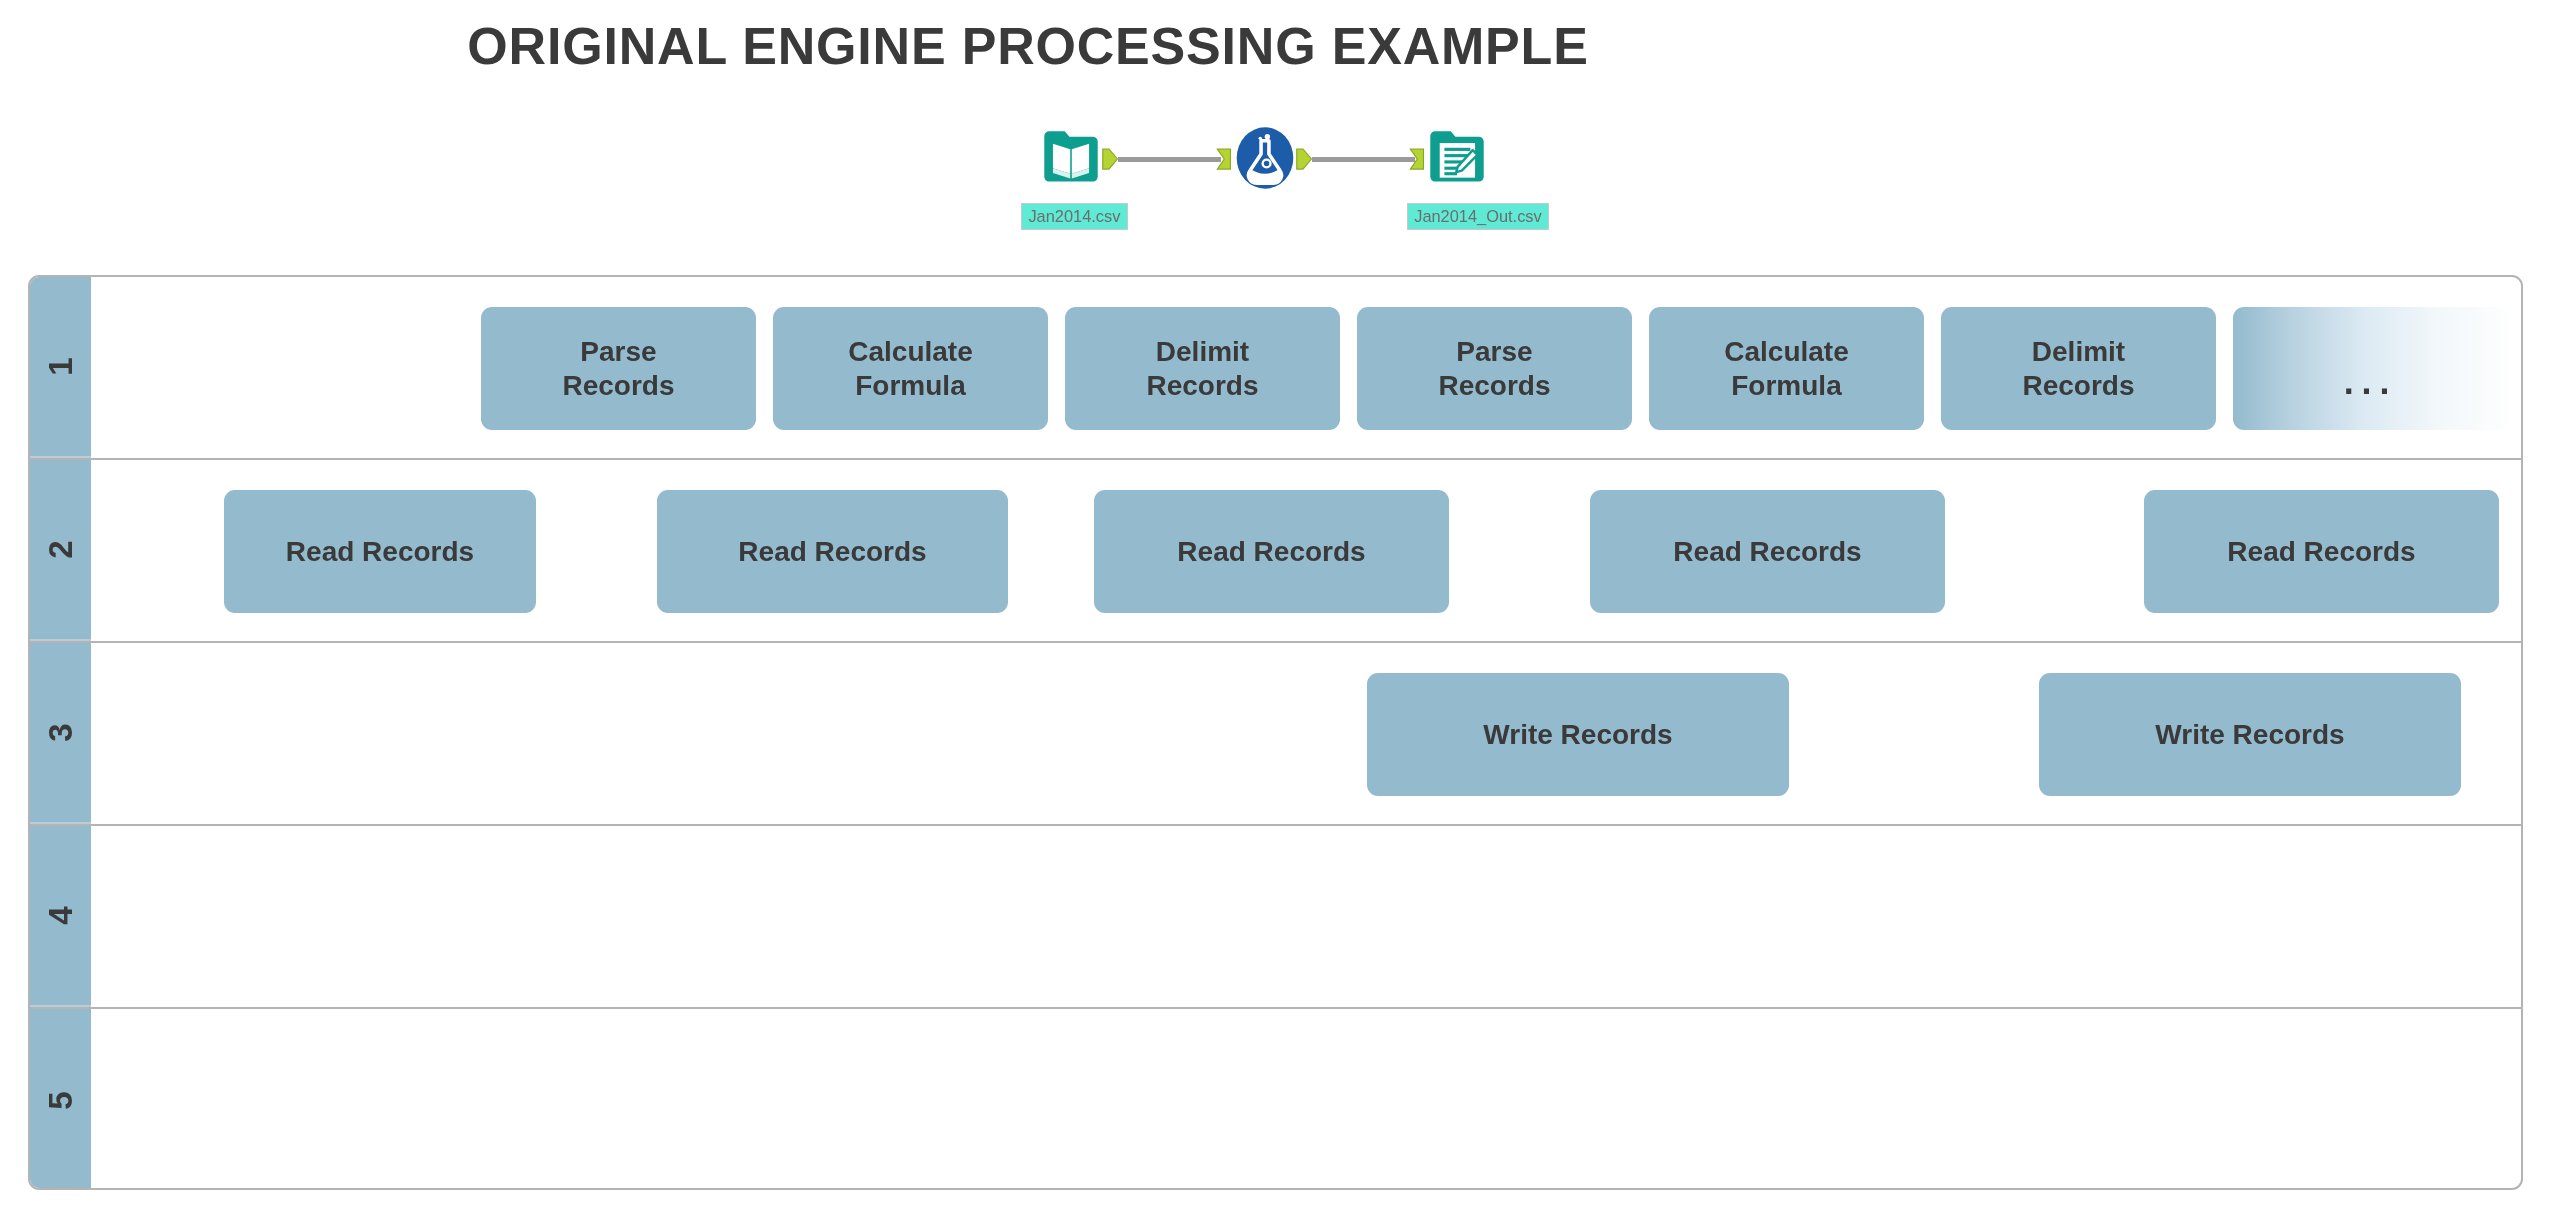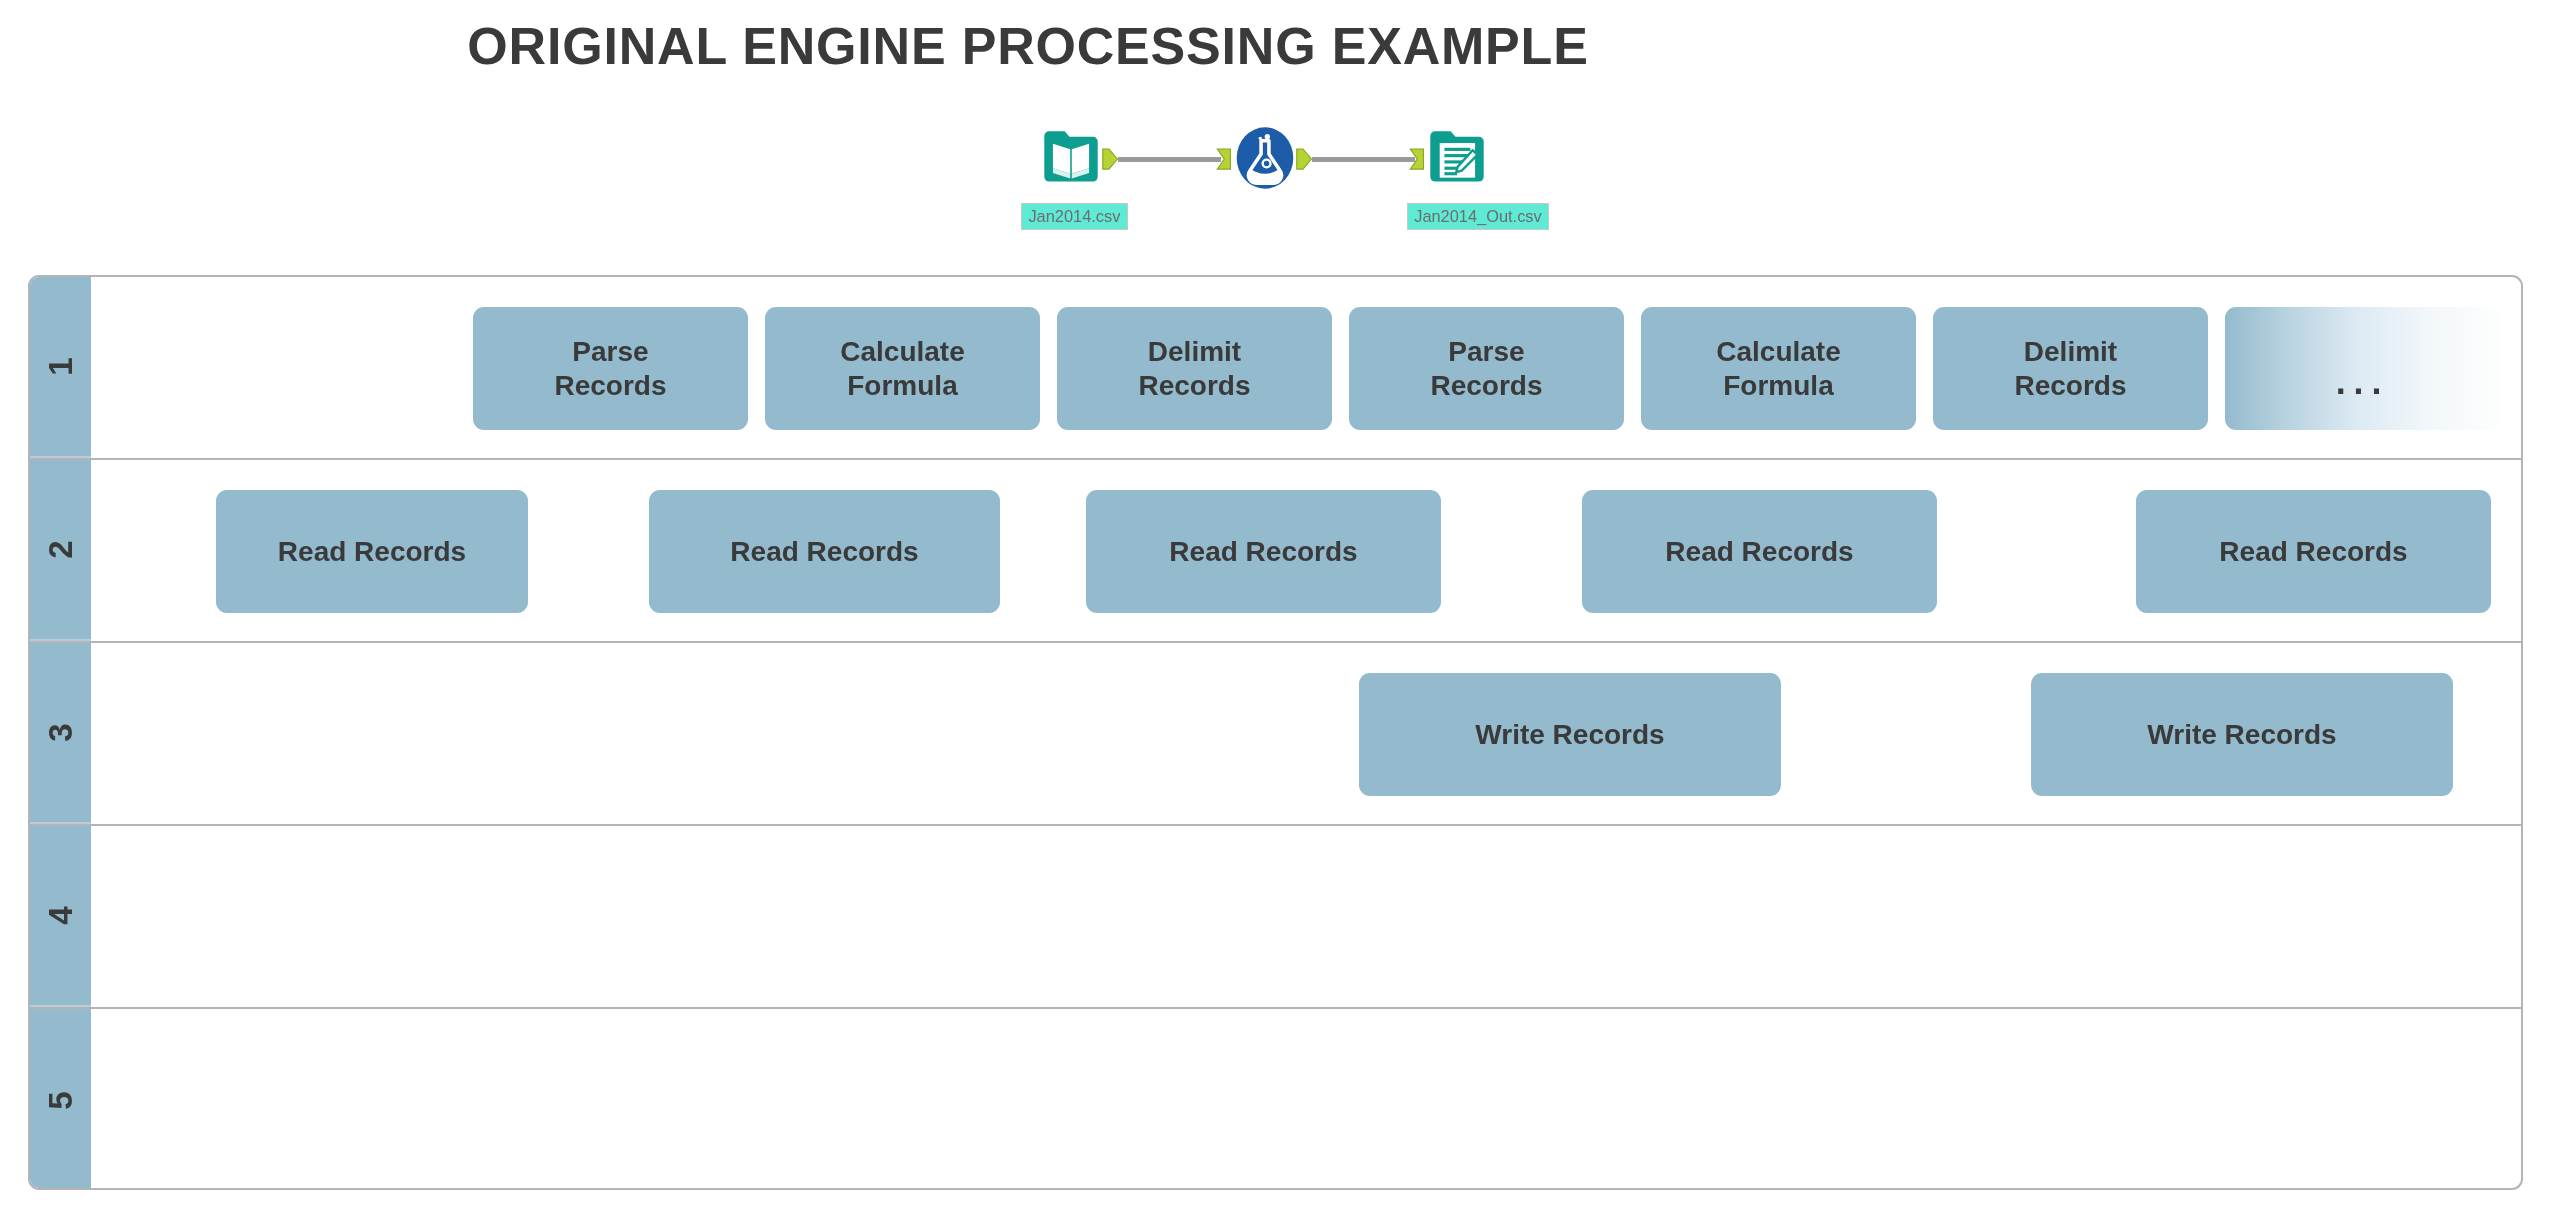--- a/index.html
+++ b/index.html
@@ -110,20 +110,21 @@
     font-size: 33px;
     font-weight: bold;
     color: #3a3a3a;
     font-family: "Liberation Sans", sans-serif;
     line-height: 1;
   }
 
   .row-body {
     flex: 1 1 auto;
     position: relative;
+    margin-left: 8px;
   }
 
   .blk {
     position: absolute;
     background: #93bacd;
     border-radius: 11px;
     display: flex;
     align-items: center;
     justify-content: center;
     text-align: center;

